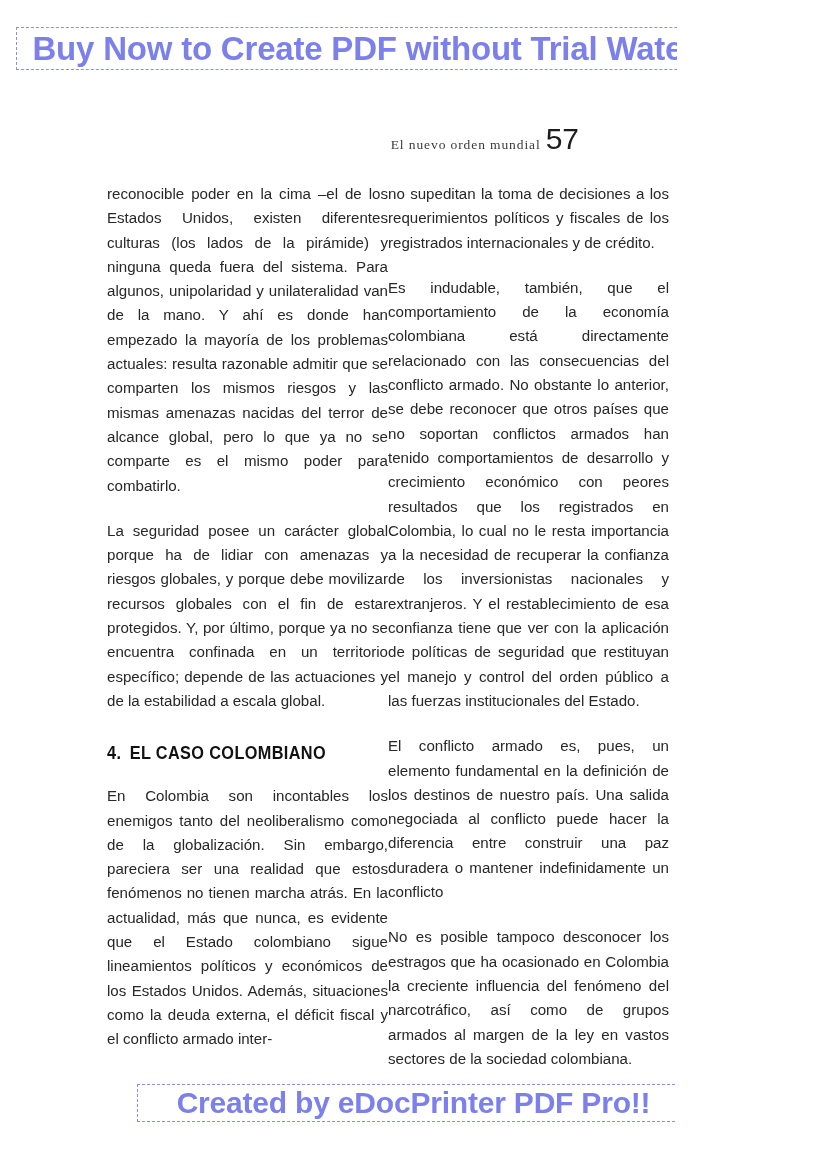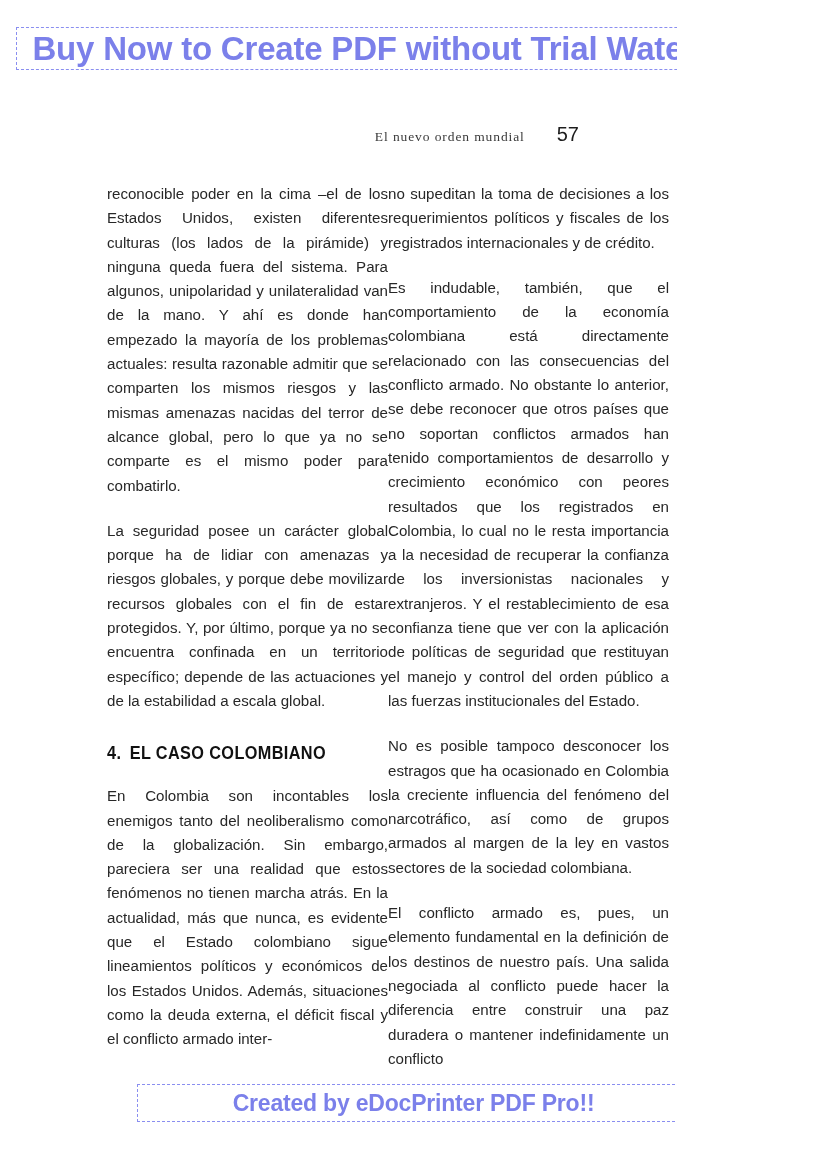--- a/index.html
+++ b/index.html
@@ -38,42 +38,42 @@
     top: 27px;
     width: 796px;
     height: 43px;
     font-size: 33px;
   }
   .watermark-bottom {
     left: 137px;
     top: 1084px;
     width: 553px;
     height: 38px;
-    font-size: 23px;
+    font-size: 30px;
   }
 
   
   .runhead {
     position: absolute;
     right: 98px;
     top: 124px;
     display: flex;
     align-items: baseline;
-    gap: 32px;
+    gap: 5px;
   }
   .runhead-title {
     font-family: "Liberation Serif", serif;
     font-size: 13.5px;
     color: #3a3a3a;
     letter-spacing: 0.9px;
     white-space: nowrap;
   }
   .runhead-folio {
     font-family: "Liberation Sans", sans-serif;
-    font-size: 20px;
+    font-size: 30px;
     font-weight: 300;
     color: #1d1d1d;
     line-height: 1;
   }
 
   
   .columns {
     position: absolute;
     left: 107px;
     top: 182px;
@@ -134,21 +134,21 @@
       <div class="section-head">
         <span class="num">4.</span><span>EL CASO COLOMBIANO</span>
       </div>
 
       <p>En Colombia son incontables los enemigos tanto del neoliberalismo como de la globalización. Sin embargo, pareciera ser una realidad que estos fenómenos no tienen marcha atrás. En la actualidad, más que nunca, es evidente que el Estado colombiano sigue lineamientos políticos y económicos de los Estados Unidos. Además, situaciones como la deuda externa, el déficit fiscal y el conflicto armado inter-</p>
     </div>
 
     <div class="col">
       <p>no supeditan la toma de decisiones a los requerimientos políticos y fiscales de los registrados internacionales y de crédito.</p>
       <p>Es indudable, también, que el comportamiento de la economía colombiana está directamente relacionado con las consecuencias del conflicto armado. No obstante lo anterior, se debe reconocer que otros países que no soportan conflictos armados han tenido comportamientos de desarrollo y crecimiento económico con peores resultados que los registrados en Colombia, lo cual no le resta importancia a la necesidad de recuperar la confianza de los inversionistas nacionales y extranjeros. Y el restablecimiento de esa confianza tiene que ver con la aplicación de políticas de seguridad que restituyan el manejo y control del orden público a las fuerzas institucionales del Estado.</p>
+      <p>El conflicto armado es, pues, un elemento fundamental en la definición de los destinos de nuestro país. Una salida negociada al conflicto puede hacer la diferencia entre construir una paz duradera o mantener indefinidamente un conflicto</p>
       <p>No es posible tampoco desconocer los estragos que ha ocasionado en Colombia la creciente influencia del fenómeno del narcotráfico, así como de grupos armados al margen de la ley en vastos sectores de la sociedad colombiana.</p>
-      <p>El conflicto armado es, pues, un elemento fundamental en la definición de los destinos de nuestro país. Una salida negociada al conflicto puede hacer la diferencia entre construir una paz duradera o mantener indefinidamente un conflicto</p>
     </div>
 
   </div>
 
   <div class="watermark watermark-bottom">Created by eDocPrinter PDF Pro!!</div>
 
 </div>
 
 </body></html>

